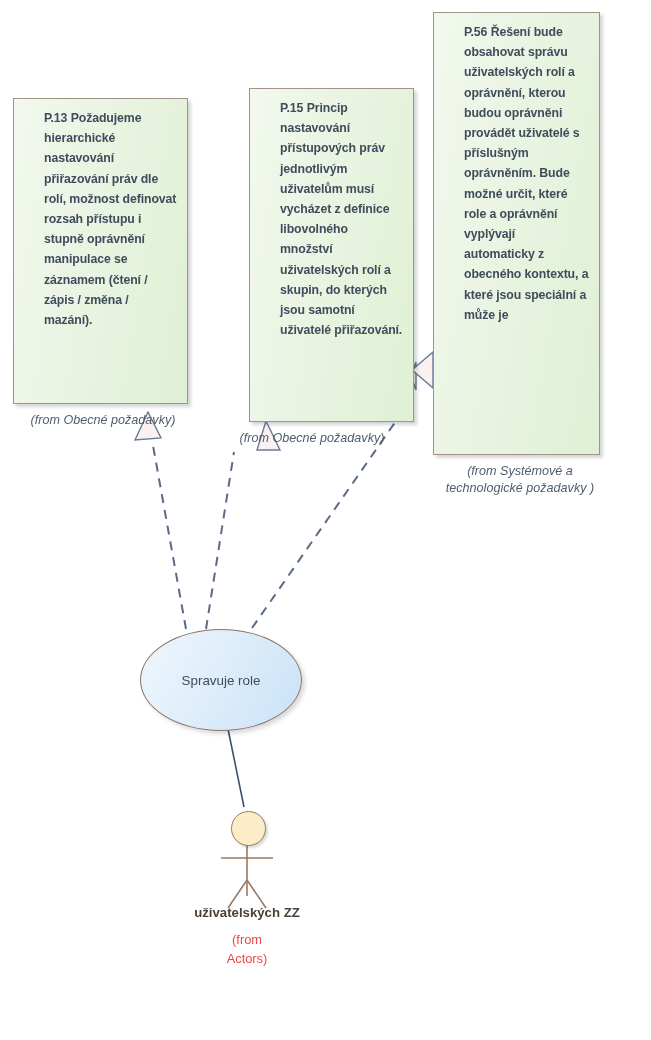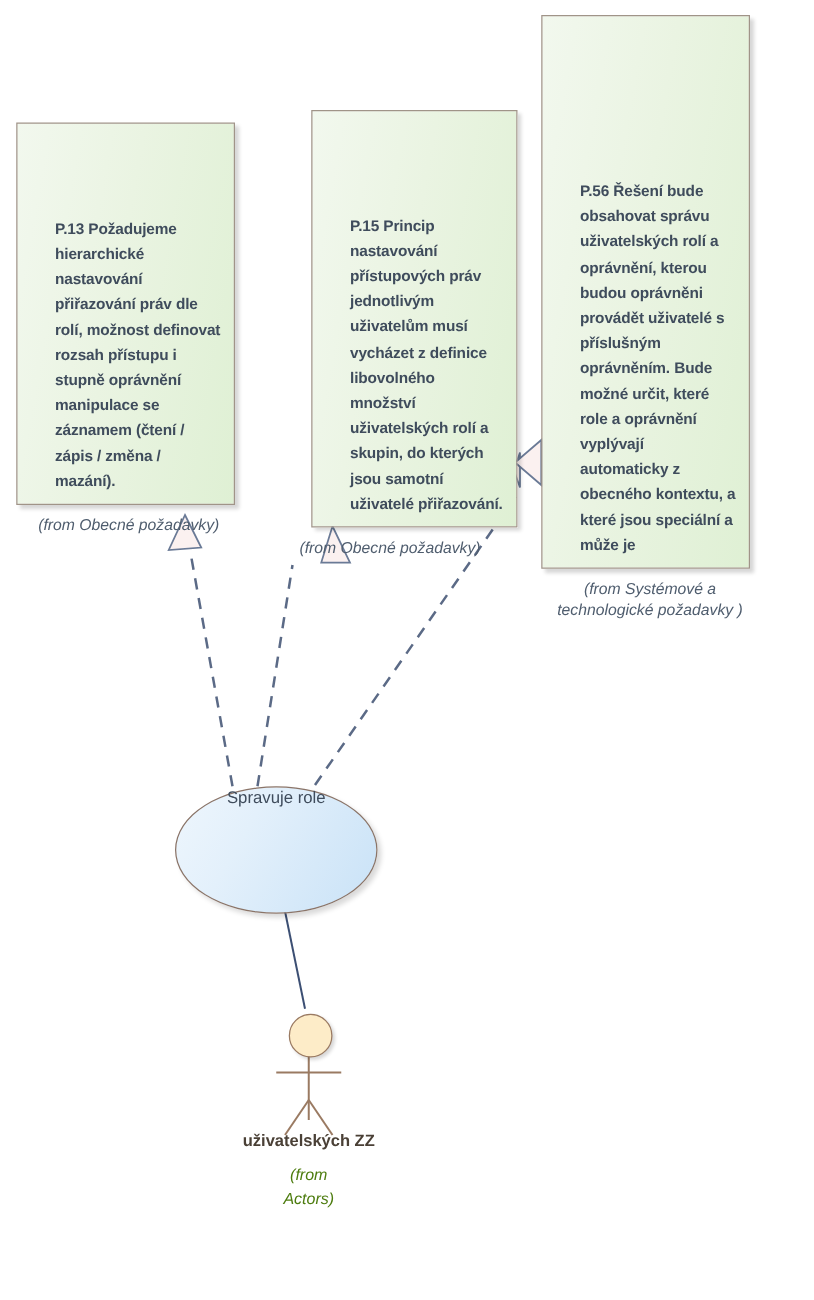--- a/index.html
+++ b/index.html
@@ -21,21 +21,21 @@
     height: 1040px;
   }
   
   .note {
     position: absolute;
     box-sizing: border-box;
     border: 1px solid #a09488;
     background: linear-gradient(100deg, #f2f8ee 0%, #eaf4e2 45%, #dff0d4 100%);
     box-shadow: 3px 3px 3px rgba(0,0,0,0.16);
     display: flex;
-    align-items: flex-end;
+    align-items: flex-start;
   }
   .note-strip {
     width: 16px;
     flex: 0 0 16px;
     background: #f4f0a0;
     border-right: 1px solid #a09488;
     box-sizing: border-box;
   }
   .note-gap {
     width: 4px;
@@ -65,20 +65,21 @@
     white-space: pre-line;
   }
   
   .usecase {
     position: absolute;
     border-radius: 50%;
     border: 1.4px solid #8a7468;
     background: linear-gradient(120deg, #eef6fd 0%, #e3f0fb 35%, #c9e2f7 100%);
     box-shadow: 3px 3px 4px rgba(0,0,0,0.15);
     display: flex;
+    align-items: center;
     justify-content: center;
   }
   .usecase-label {
     font-size: 13.4px;
     color: #3f4c5c;
     font-weight: normal;
   }
   
   .actor-head {
     position: absolute;
@@ -90,23 +91,22 @@
   .actor-label {
     position: absolute;
     font-size: 13.2px;
     font-weight: bold;
     color: #4a4036;
     text-align: center;
     white-space: nowrap;
   }
   .actor-from {
     position: absolute;
-    font-style: italic;
     font-size: 12.8px;
-    color: #4d7c0f;
+    color: #ef4444;
     text-align: center;
     line-height: 19px;
     white-space: pre-line;
   }
 </style>
 </head>
 <body>
 
 <div id="canvas">
 

